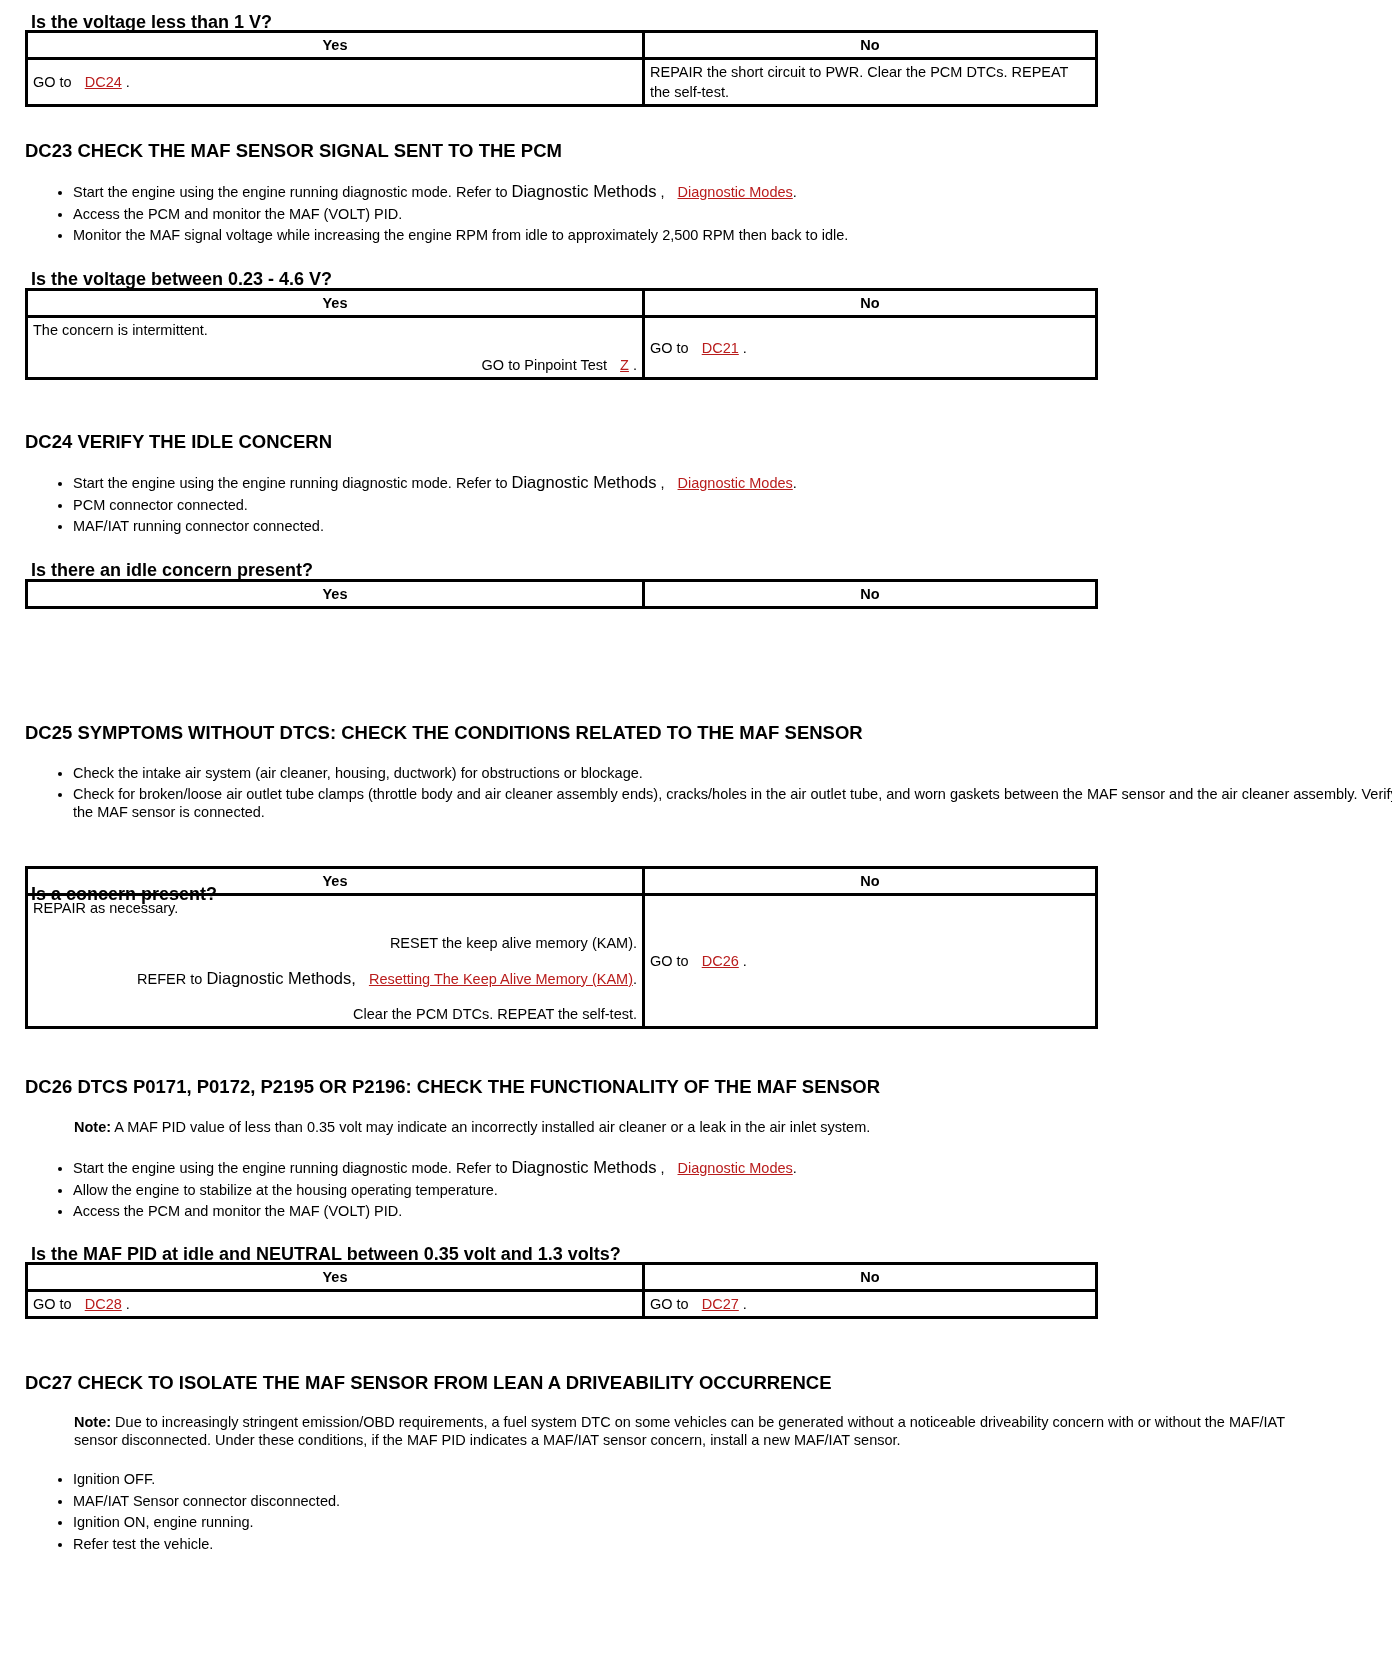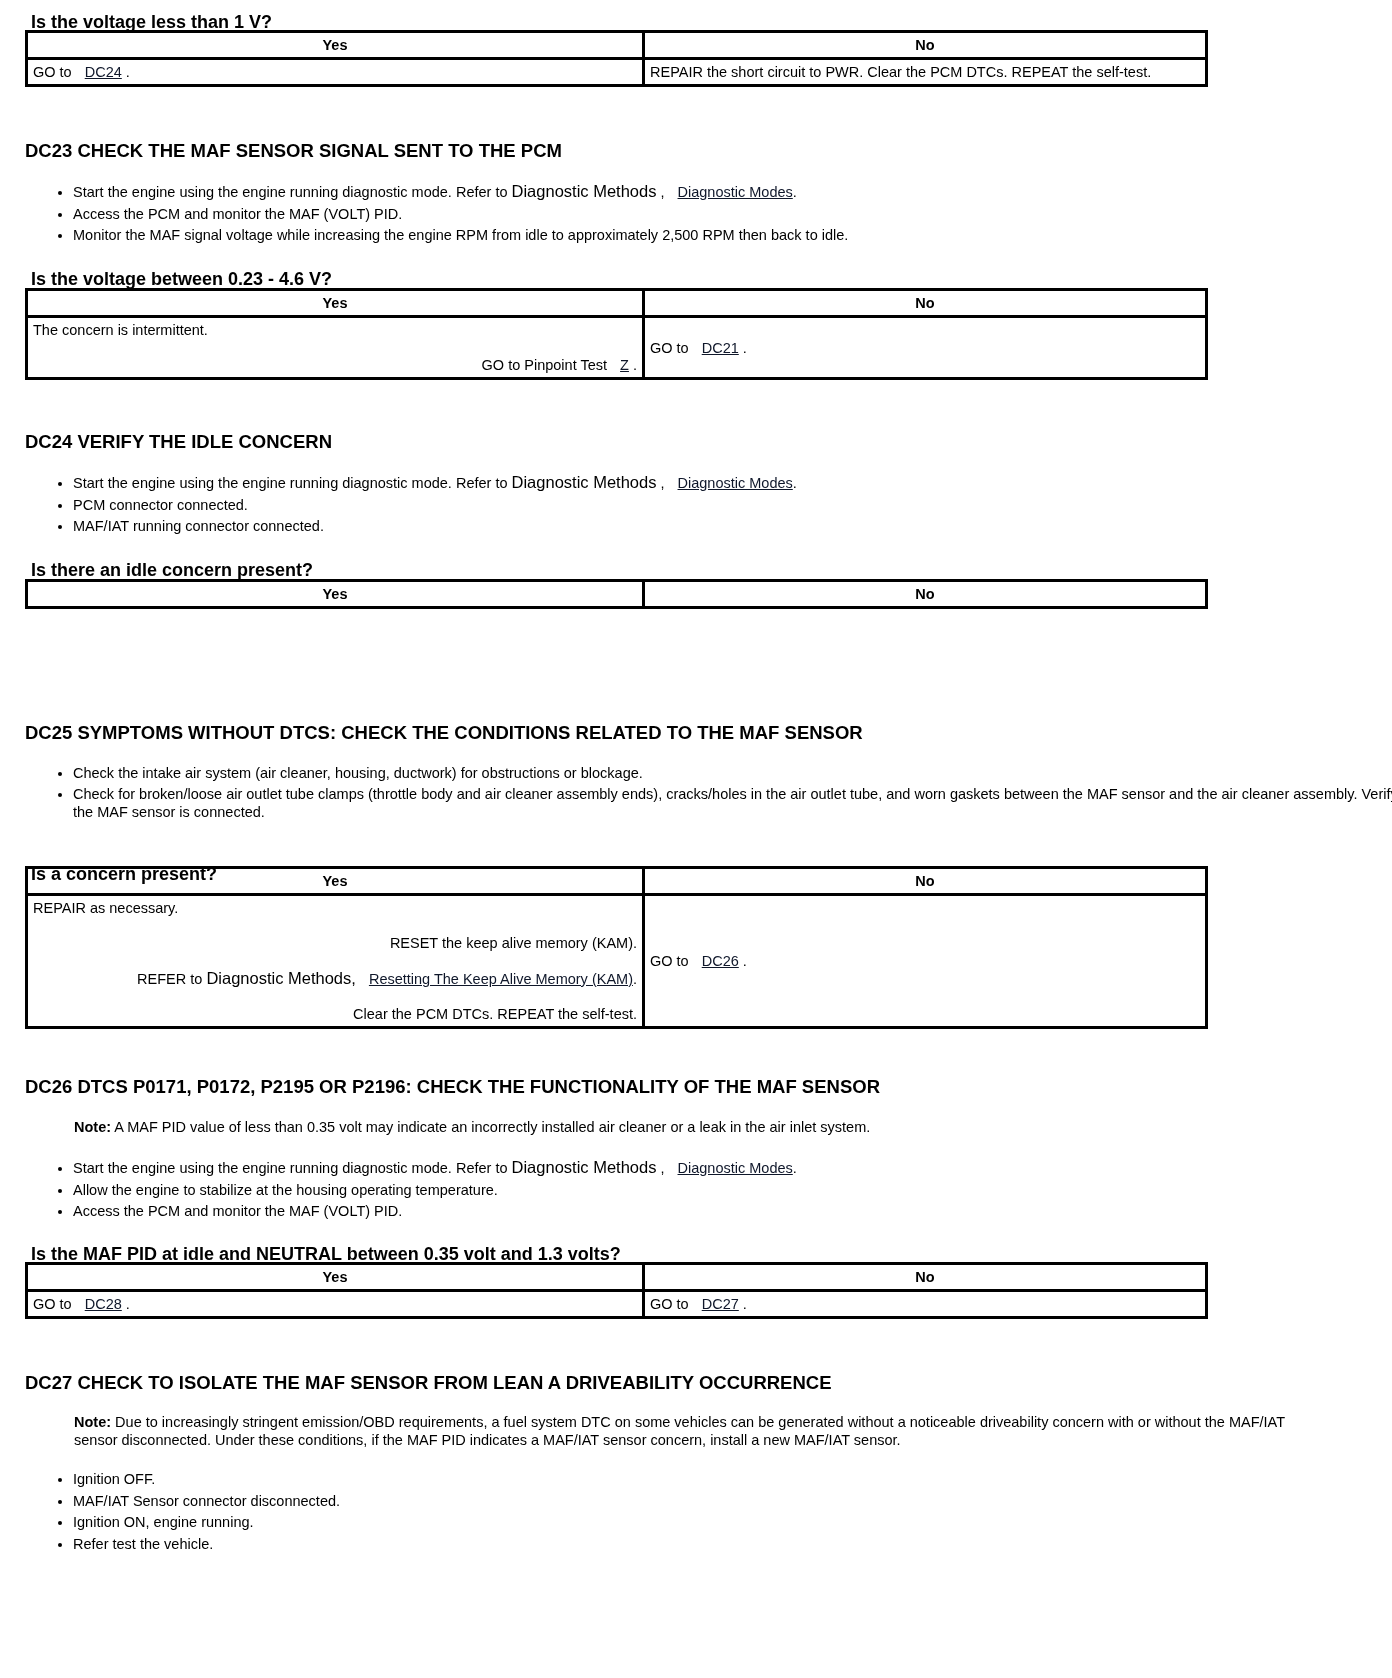--- a/index.html
+++ b/index.html
@@ -4,32 +4,32 @@
 <style>
   html, body { margin: 0; padding: 0; background: #ffffff; }
   body {
     width: 1392px; height: 1678px; overflow: hidden; position: relative;
     font-family: "Liberation Sans", sans-serif; color: #000; font-size: 14.5px;
   }
   .page { position: absolute; left: 25px; top: 0; width: 1350px; }
   .question { font-weight: bold; font-size: 18px; margin: 6px; }
   .heading { font-weight: bold; font-size: 18.5px; margin: 0; }
   table.yn {
-    border-collapse: collapse; width: 1183px; table-layout: fixed;
+    border-collapse: collapse; width: 1073px; table-layout: fixed;
     border: 3px solid #000;
   }
   table.yn th, table.yn td {
     border: 3px solid #000; padding: 2px 5px; font-size: 14.5px; vertical-align: middle;
   }
   table.yn th { font-weight: bold; text-align: center; height: 20px; }
   table.yn td { text-align: left; }
   table.yn col.c1 { width: 617px; }
   .cell-p { margin: 0; line-height: 20px; }
   .cell-p + .cell-p { margin-top: 15px; text-align: right; }
-  a.link { color: #0f172a; text-decoration: underline; padding-left: 9px; }
+  a.link { color: #b91c1c; text-decoration: underline; padding-left: 9px; }
   ul.bul { margin: 0; padding-left: 48px; list-style: disc; }
   ul.bul li { line-height: 21.5px; font-size: 14.5px; padding-left: 0; }
   .big { font-size: 16.5px; }
   .note { margin: 0 0 0 49px; font-size: 14.5px; line-height: 18px; width: 1310px; }
   .note b { font-weight: bold; }
   .abs { position: absolute; left: 0; }
 </style>
 </head>
 <body>
 
@@ -104,21 +104,21 @@
           <th>No</th>
         </tr>
   </tbody>
     </table>
 
   <h2 class="heading abs" style="top:722px">DC25 SYMPTOMS WITHOUT DTCS: CHECK THE CONDITIONS RELATED TO THE MAF SENSOR</h2>
   <ul class="bul abs" style="top:763px; width:1330px">
     <li>Check the intake air system (air cleaner, housing, ductwork) for obstructions or blockage.</li>
     <li style="line-height:18px">Check for broken/loose air outlet tube clamps (throttle body and air cleaner assembly ends), cracks/holes in the air outlet tube, and worn gaskets between the MAF sensor and the air cleaner assembly. Verify the MAF sensor is connected.</li>
   </ul>
-  <p class="question abs" style="top:858px">Is a concern present?</p>
+  <p class="question abs" style="top:878px">Is a concern present?</p>
   <table class="yn abs" style="top:866px">
     <colgroup>
         <col class="c1">
         <col>
       </colgroup>
     <tbody>
         <tr>
           <th>Yes</th>
           <th>No</th>
         </tr>

